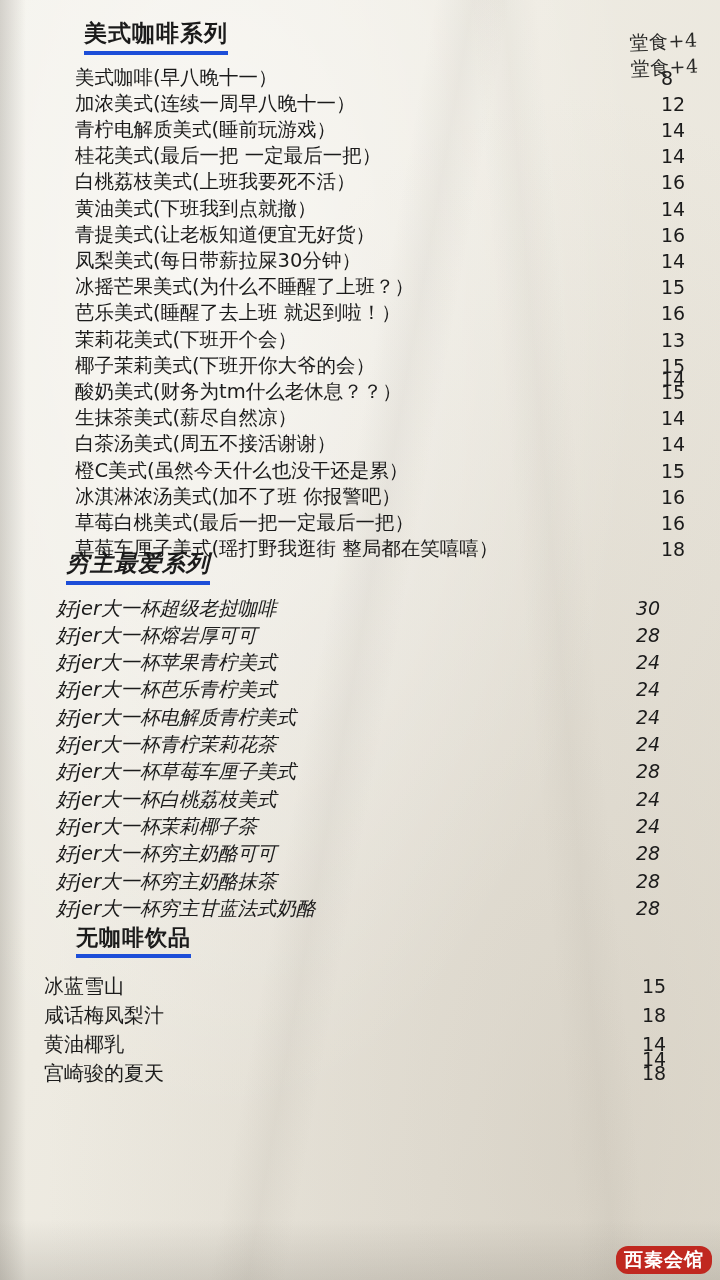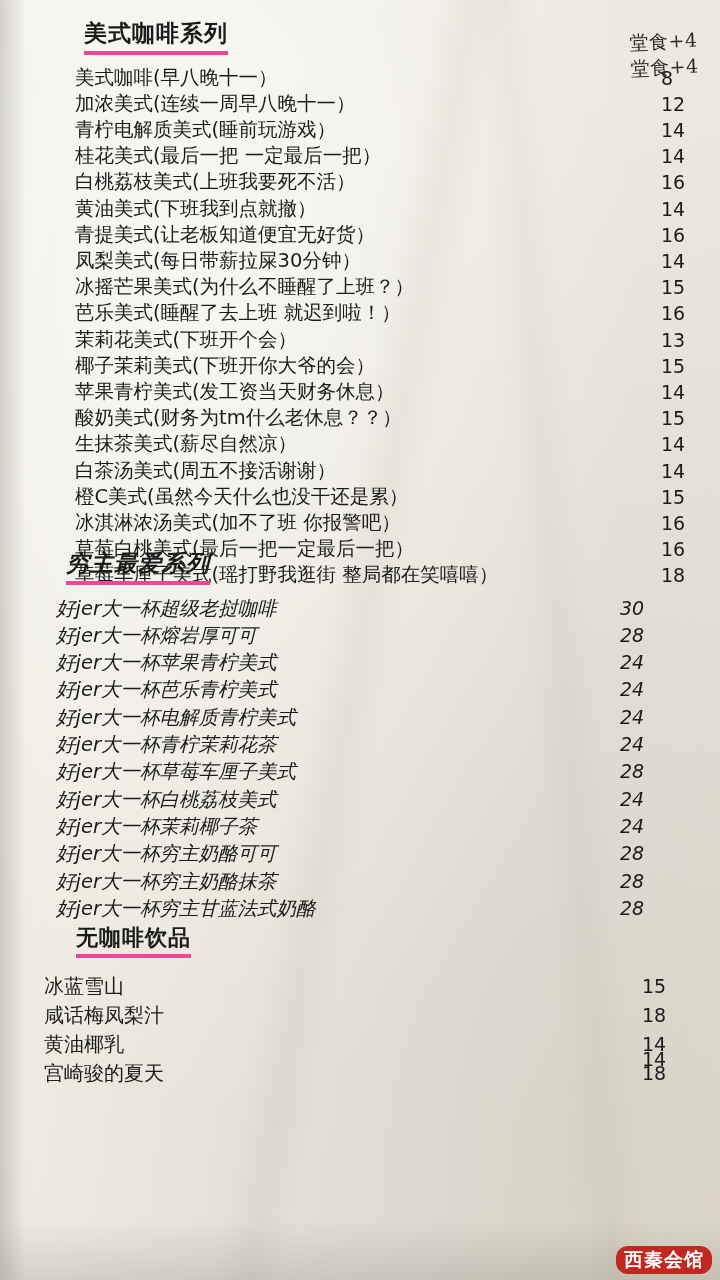--- a/index.html
+++ b/index.html
@@ -53,21 +53,21 @@
   .section {
     position: absolute;
     left: 0; right: 0;
   }
   .section-title {
     font-weight: bold;
     font-size: 23px;
     letter-spacing: 1px;
     display: inline-block;
     padding-bottom: 3px;
-    border-bottom: 4px solid #ec4899;
+    border-bottom: 4px solid #1d4ed8;
     line-height: 1.2;
   }
   .rows {
     margin-top: 10px;
   }
   .row {
     display: flex;
     align-items: center;
     font-size: 19.5px;
     line-height: 26.2px;
@@ -91,21 +91,21 @@
   #sec-americano .section-title { margin-left: 84px; }
   #sec-americano .rows { padding-left: 75px; }
   #sec-americano .row .price { position: absolute; left: 586px; }
   #sec-americano .row { position: relative; }
 
   
   #sec-poor { top: 550px; font-style: italic; }
   #sec-poor .section-title { margin-left: 66px; }
   #sec-poor .rows { padding-left: 56px; }
   #sec-poor .row { position: relative; line-height: 27.3px; font-size: 19.5px;}
-  #sec-poor .row .price { position: absolute; left: 564px; }
+  #sec-poor .row .price { position: absolute; left: 580px; }
 
   
   #sec-nocoffee { top: 925px; }
   #sec-nocoffee .section-title { margin-left: 76px; font-size: 22px; }
   #sec-nocoffee .rows { padding-left: 44px; margin-top: 14px; }
   #sec-nocoffee .row { position: relative; line-height: 29px; font-size: 20px; }
   #sec-nocoffee .row .price { position: absolute; left: 598px; }
 
   
   .handwriting {
@@ -210,21 +210,20 @@
           <span class="name">茉莉花美式(下班开个会）</span>
           <span class="spacer"></span>
           <span class="price">13</span>
         </div>
         <div class="row">
           <span class="name">椰子茉莉美式(下班开你大爷的会）</span>
           <span class="spacer"></span>
           <span class="price">15</span>
         </div>
         <div class="row">
-          <span class="name">苹果青柠美式(发工资当天财务休息）</span>
           <span class="spacer"></span>
           <span class="price">14</span>
         </div>
         <div class="row">
           <span class="name">酸奶美式(财务为tm什么老休息？？）</span>
           <span class="spacer"></span>
           <span class="price">15</span>
         </div>
         <div class="row">
           <span class="name">生抹茶美式(薪尽自然凉）</span>

